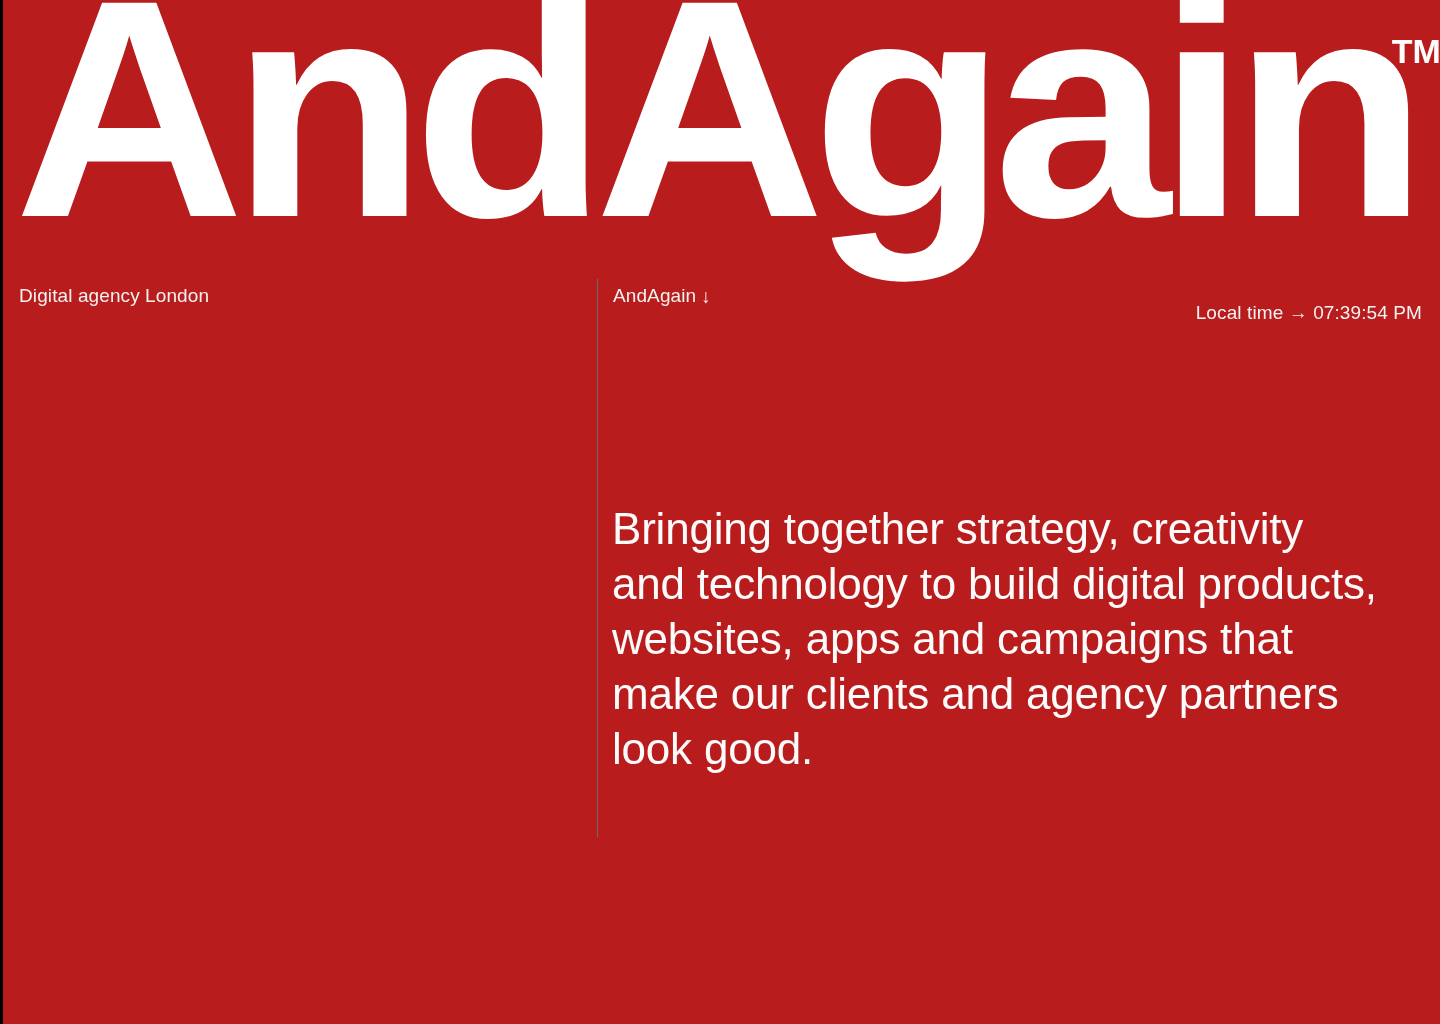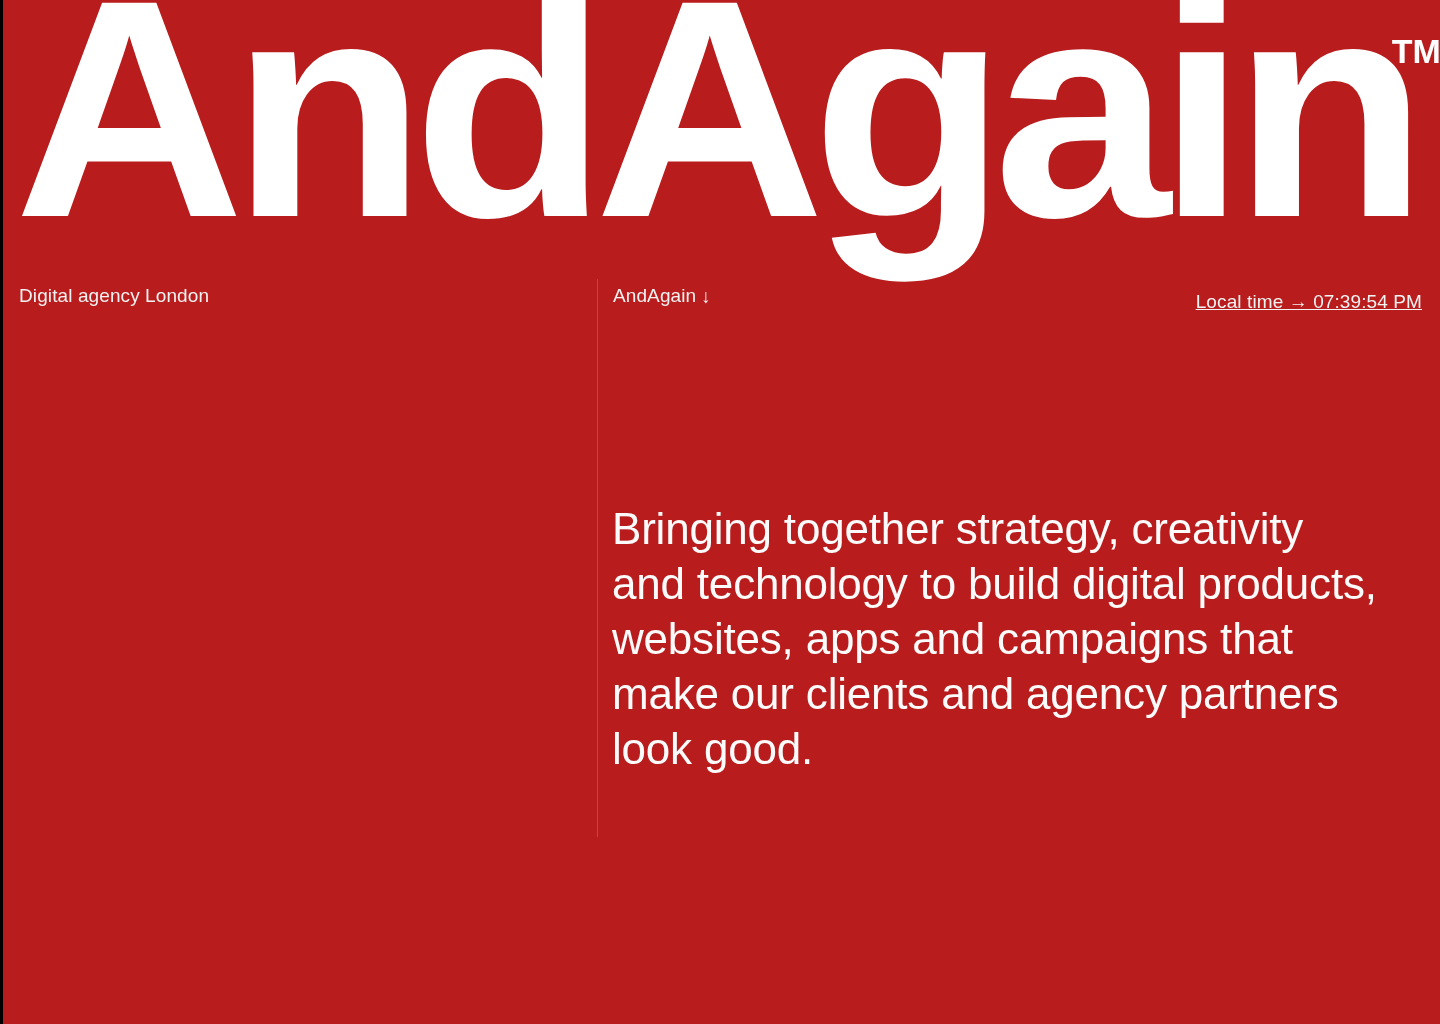--- a/index.html
+++ b/index.html
@@ -78,21 +78,21 @@
   .meta-text {
     position: absolute;
     font-size: 19px;
     line-height: 26px;
     color: #f2f2f2;
     letter-spacing: 0.1px;
     white-space: nowrap;
   }
   .meta-left  { left: 19px;  top: 0; }
   .meta-mid   { left: 613px; top: 0; cursor: pointer; }
-  .meta-right { right: 18px; top: 6px; text-decoration: underline; }
+  .meta-right { right: 18px; top: 17px; }
 
   .arrow-glyph {
     display: inline-block;
     font-size: 19px;
     padding-left: 5px;
     transform: translateY(1px);
   }
 
   
   .divider {

